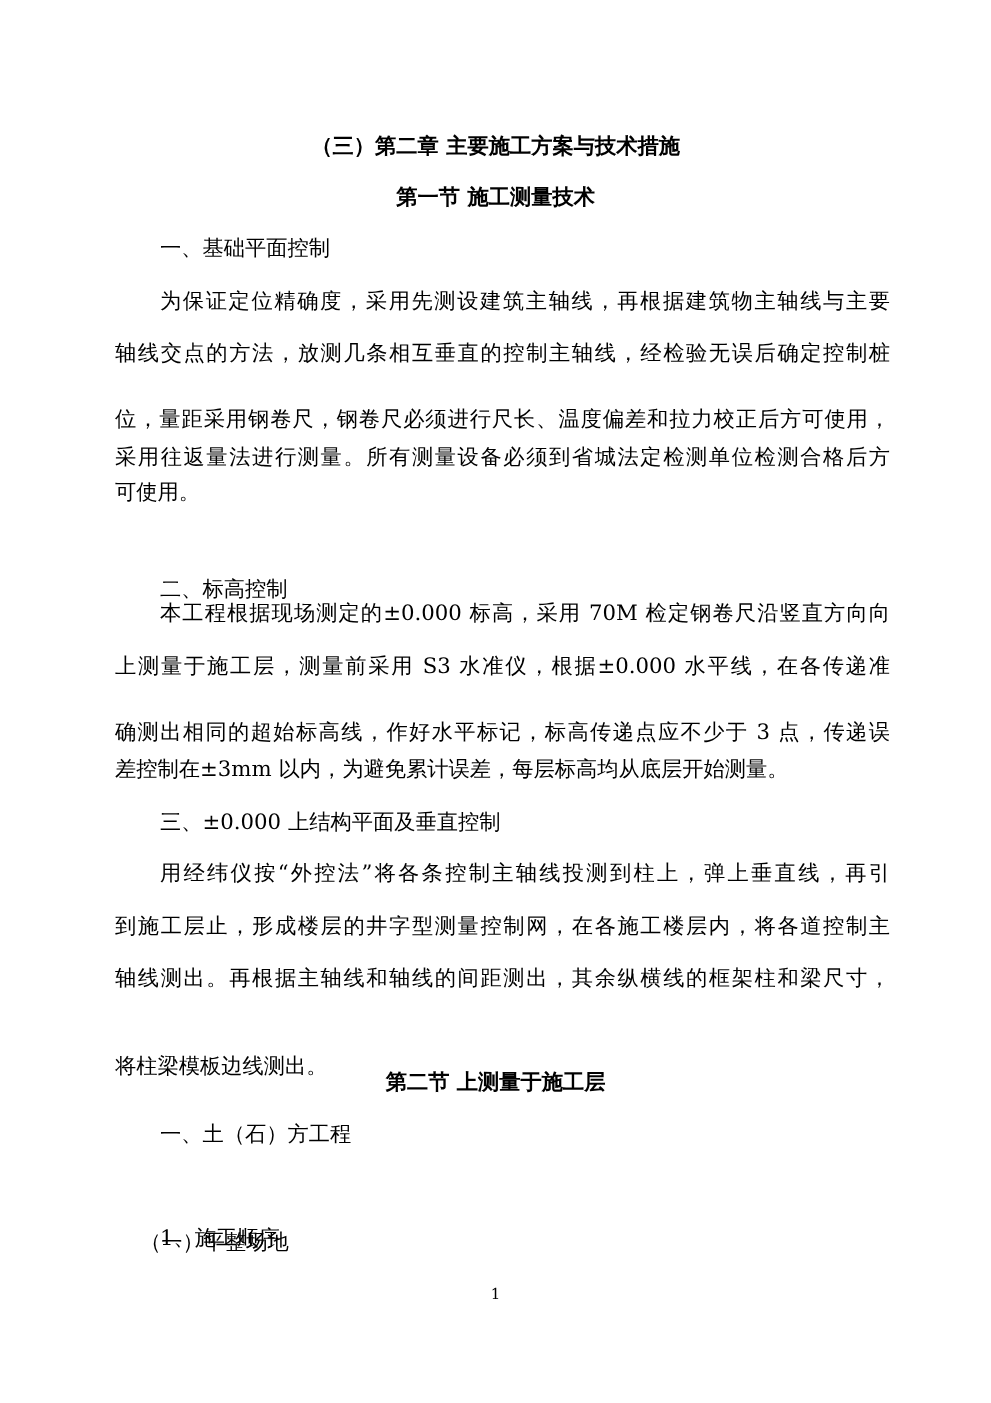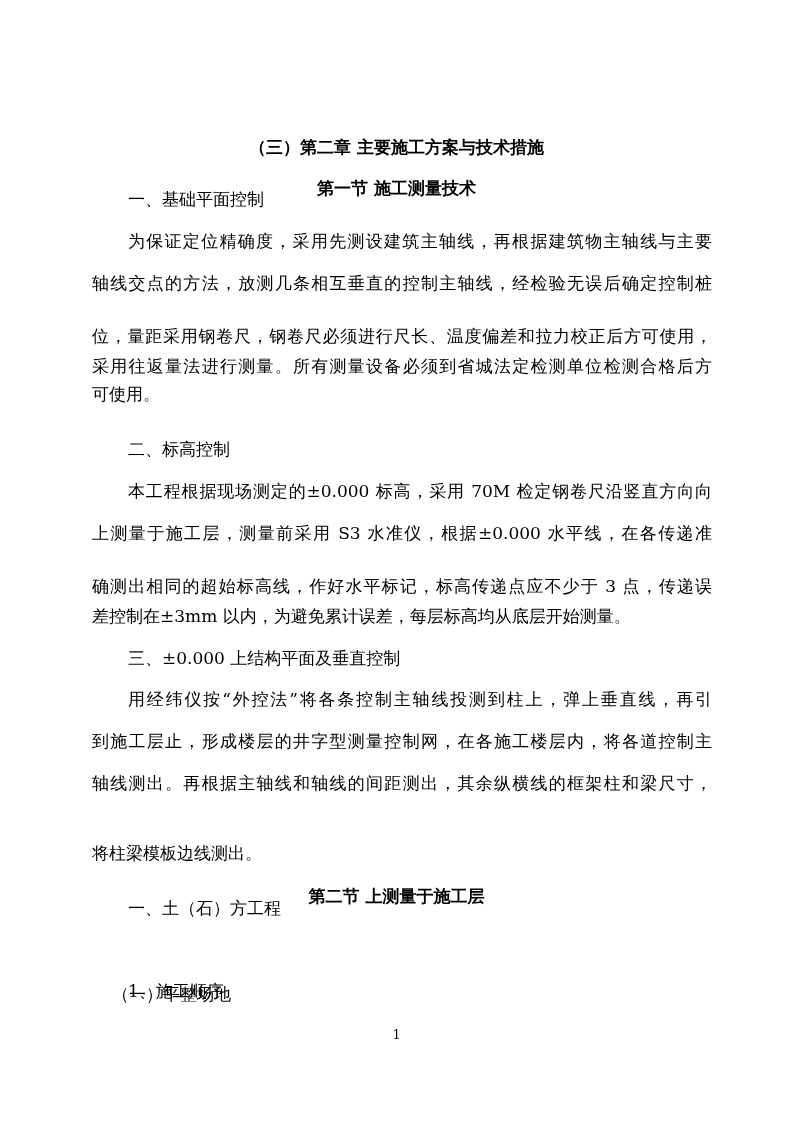--- a/index.html
+++ b/index.html
@@ -1,38 +1,38 @@
 <!DOCTYPE html>
 <html><head>
 <meta charset="utf-8">
 <style>
   html, body { margin:0; padding:0; background:#ffffff; }
   body { width:793px; height:1122px; position:relative; overflow:hidden;
          font-family:"DejaVu Serif","Liberation Serif",serif; color:#000; }
   .line { position:absolute; left:92px; width:620px; font-size:17px; line-height:20px; white-space:nowrap; }
   .indent { left:128px; }
-  .center { left:0; width:793px; text-align:center;margin-top:30px; }
+  .center { left:0; width:793px; text-align:center; }
   .bold { font-weight:bold; }
   .justify { text-align:justify; text-align-last:justify; }
   .pagenum { position:absolute; left:0; width:793px; text-align:center; top:1028px; font-size:12px; }
 </style>
 </head>
 <body>
 
 <div class="line center bold" style="top:107px;">（三）第二章  主要施工方案与技术措施</div>
 <div class="line center bold" style="top:148px;">第一节    施工测量技术</div>
 
 <div class="line indent" style="top:189px;">一、基础平面控制</div>
 <div class="line indent justify" style="top:231px; width:584px;">为保证定位精确度，采用先测设建筑主轴线，再根据建筑物主轴线与主要</div>
 <div class="line justify" style="top:273px;">轴线交点的方法，放测几条相互垂直的控制主轴线，经检验无误后确定控制桩</div>
 <div class="line justify" style="top:326px;">位，量距采用钢卷尺，钢卷尺必须进行尺长、温度偏差和拉力校正后方可使用，</div>
 <div class="line justify" style="top:356px;">采用往返量法进行测量。所有测量设备必须到省城法定检测单位检测合格后方</div>
 <div class="line" style="top:384px;">可使用。</div>
 
-<div class="line indent" style="top:439px;">二、标高控制</div>
+<div class="line indent" style="top:462px;">二、标高控制</div>
 <div class="line indent justify" style="top:481px; width:584px;">本工程根据现场测定的±0.000 标高，采用 70M 检定钢卷尺沿竖直方向向</div>
 <div class="line justify" style="top:523px;">上测量于施工层，测量前采用 S3 水准仪，根据±0.000 水平线，在各传递准</div>
 <div class="line justify" style="top:576px;">确测出相同的超始标高线，作好水平标记，标高传递点应不少于 3 点，传递误</div>
 <div class="line" style="top:606px;">差控制在±3mm 以内，为避免累计误差，每层标高均从底层开始测量。</div>
 
 <div class="line indent" style="top:648px;">三、±0.000 上结构平面及垂直控制</div>
 <div class="line indent justify" style="top:689px; width:584px;">用经纬仪按“外控法”将各条控制主轴线投测到柱上，弹上垂直线，再引</div>
 <div class="line justify" style="top:731px;">到施工层止，形成楼层的井字型测量控制网，在各施工楼层内，将各道控制主</div>
 <div class="line justify" style="top:773px;">轴线测出。再根据主轴线和轴线的间距测出，其余纵横线的框架柱和梁尺寸，</div>
 <div class="line" style="top:815px;margin-top:28px;">将柱梁模板边线测出。</div>

